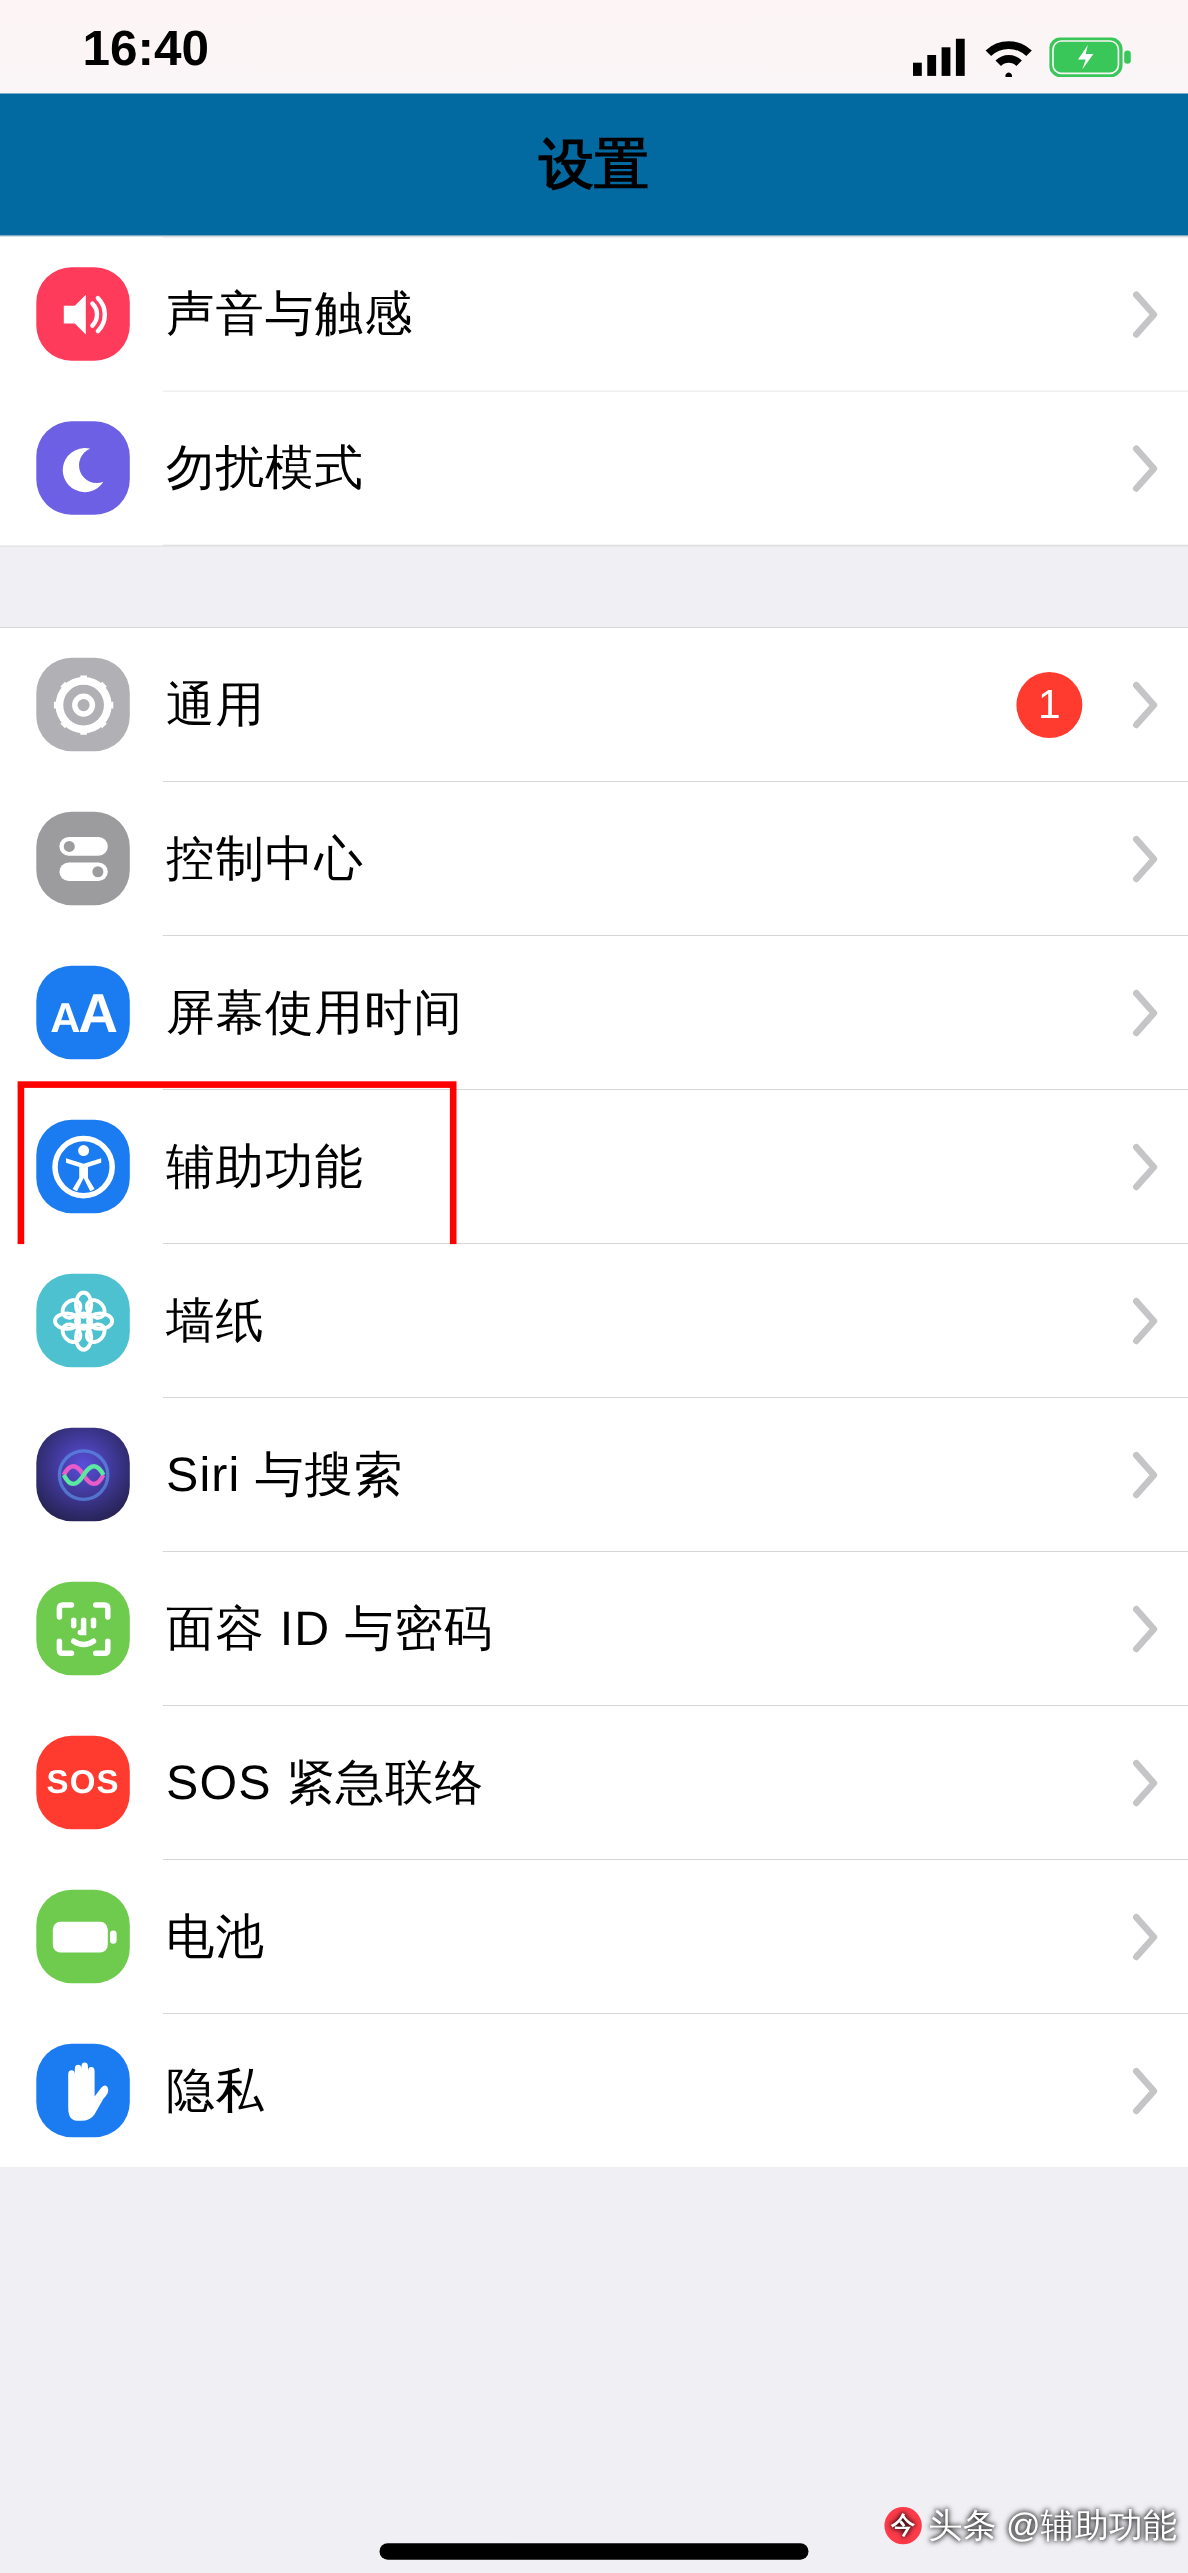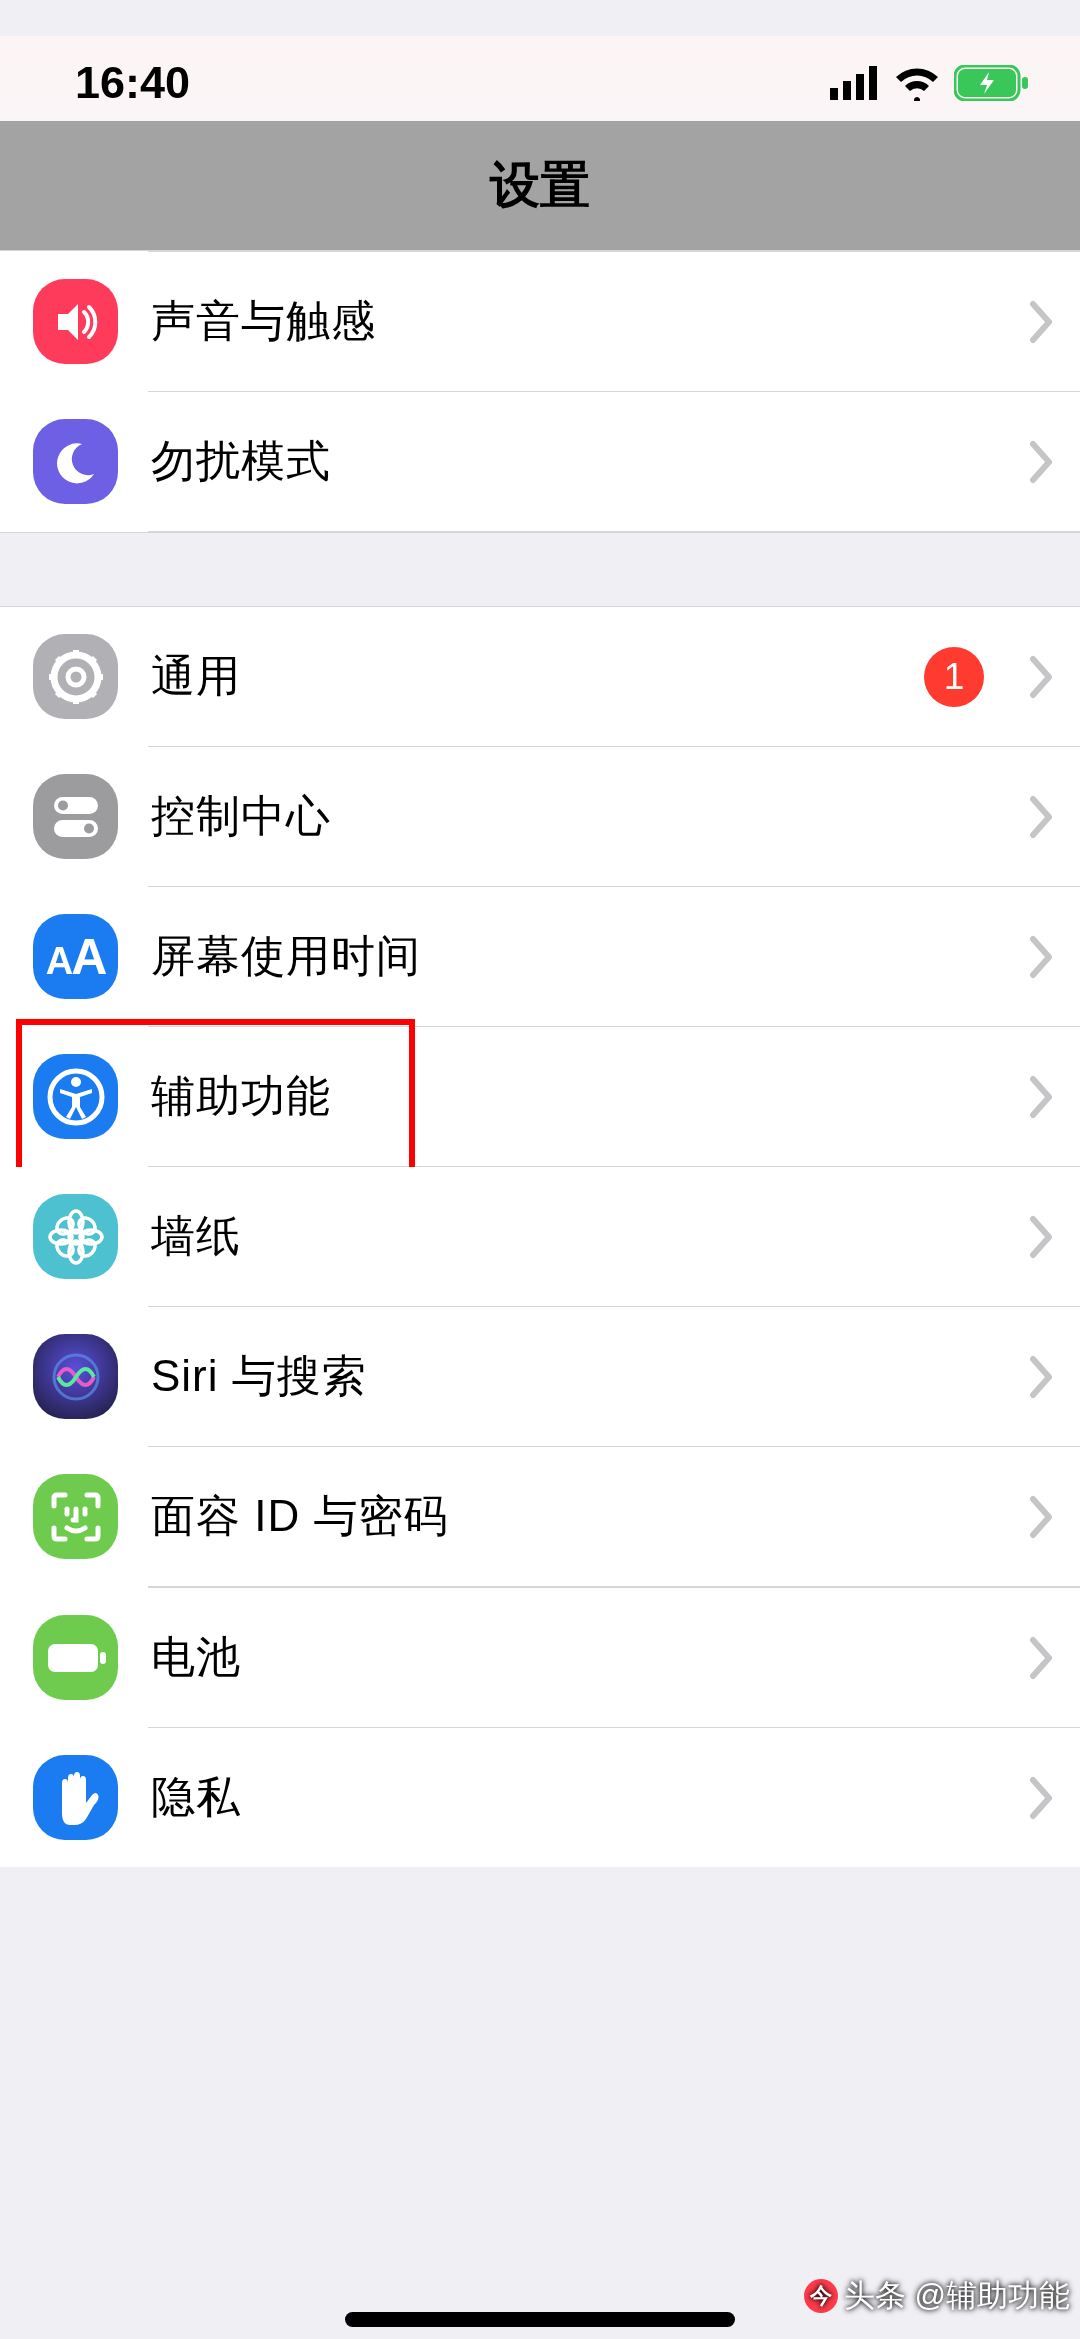--- a/index.html
+++ b/index.html
@@ -8,33 +8,31 @@
       height: 2339px;
       font-family: -apple-system, "PingFang SC", "Helvetica Neue", sans-serif;
       background: #efeff4;
       position: relative;
       overflow: hidden;
     }
     .status-bar {
       height: 85px;
       display: flex;
       justify-content: space-between;
-      align-items: center;
-      padding: 8px 50px 0 75px;
+      padding: 18px 50px 0 75px;
       background: linear-gradient(to bottom, #fdf5f5, #faf5f7);
-      margin-top: 36px;
     }
     .status-time { font-size: 45px; font-weight: 600; color: #000; }
     .status-right { display: flex; align-items: center; gap: 12px; }
     .header {
       height: 130px;
       display: flex;
       align-items: center;
       justify-content: center;
-      background: #a3a3a3;
+      background: #0369a1;
       border-bottom: 1px solid #d6d6d8;
     }
     .header-title { font-size: 50px; font-weight: 600; color: #000; }
     .section-gap { height: 73px; background: #efeff4; }
     .list-section { background: #fff; }
     .list-top-divider { height: 1px; background: #d6d6d8; }
     .list-item {
       display: flex;
       align-items: center;
       padding: 27px 25px 27px 33px;
@@ -301,20 +299,31 @@
             </g>
           </svg>
       </div>
       <div class="item-label">面容 ID 与密码</div>
       <svg class="chevron" width="26" height="44" viewBox="0 0 26 44">
           <path d="M4 4 L20 22 L4 40" fill="none" stroke="#c5c5c8" stroke-width="6" stroke-linecap="round" stroke-linejoin="round"></path>
         </svg>
     </div>
   </div>
   <div class="list-item-divider"></div>
+  <div class="list-item">
+    <div class="list-item-inner">
+      <div class="icon-box icon-sos">
+        <span class="sos-text">SOS</span>
+      </div>
+      <div class="item-label">SOS 紧急联络</div>
+      <svg class="chevron" width="26" height="44" viewBox="0 0 26 44">
+          <path d="M4 4 L20 22 L4 40" fill="none" stroke="#c5c5c8" stroke-width="6" stroke-linecap="round" stroke-linejoin="round"></path>
+        </svg>
+    </div>
+  </div>
   <div class="list-item-divider"></div>
   <div class="list-item">
     <div class="list-item-inner">
       <div class="icon-box icon-battery">
         <svg width="64" height="36" viewBox="0 0 64 36">
             <rect x="4" y="4" width="50" height="28" rx="7" fill="#fff"></rect>
             <rect x="56" y="12" width="6" height="12" rx="3" fill="#fff"></rect>
           </svg>
       </div>
       <div class="item-label">电池</div>

